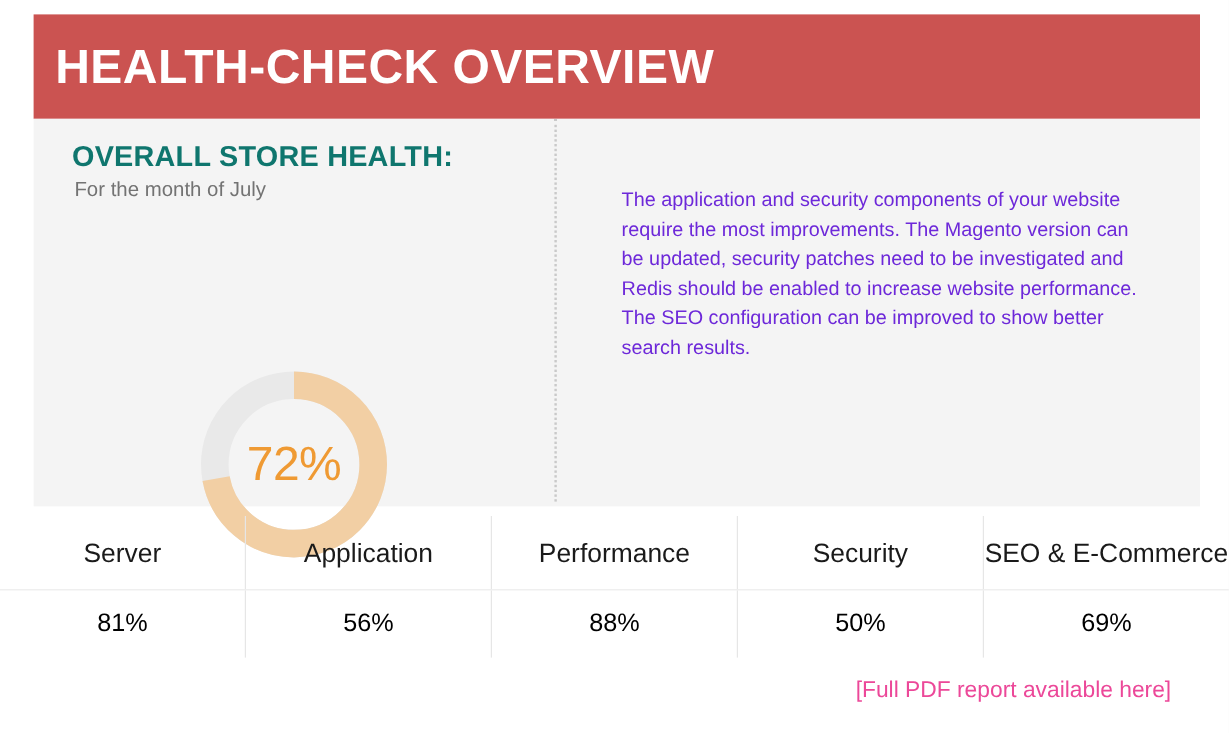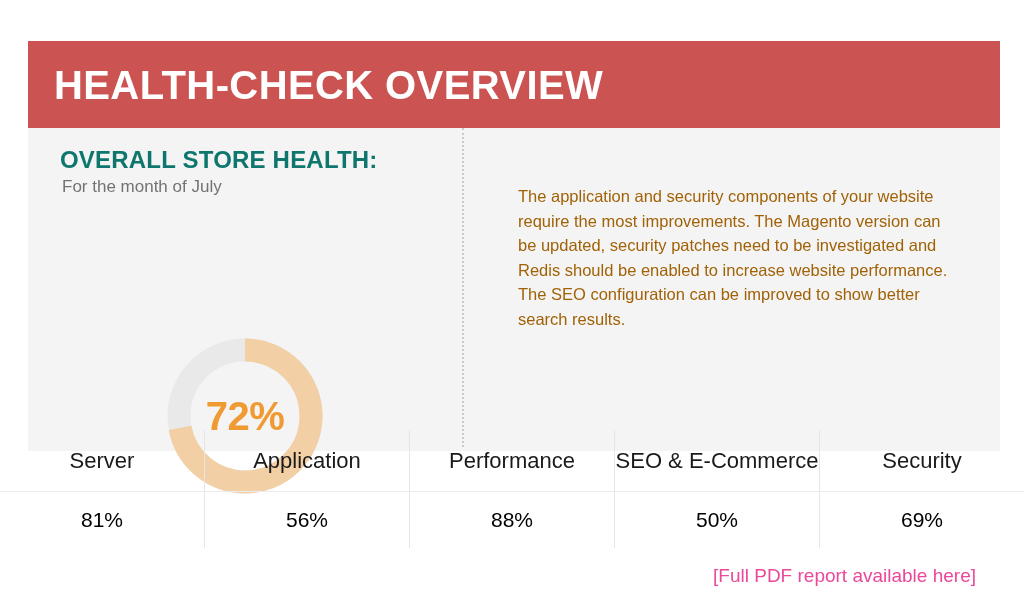--- a/index.html
+++ b/index.html
@@ -21,23 +21,22 @@
     left: 28px;
     top: 12px;
     width: 972px;
   }
 
   .header-bar {
     background: #cb5351;
     height: 87px;
     display: flex;
     align-items: center;
-    padding-left: 26px;
+    padding-left: 18px;
     box-sizing: border-box;
-    margin-top: 29px;
   }
   .header-title {
     color: #ffffff;
     font-size: 40px;
     font-weight: bold;
     letter-spacing: 0.4px;
     line-height: 1;
     white-space: nowrap;
   }
 
@@ -98,41 +97,41 @@
   .donut-label {
     position: absolute;
     left: 0;
     top: 0;
     width: 156px;
     height: 156px;
     display: flex;
     align-items: center;
     justify-content: center;
     font-size: 40px;
-    font-weight: bold;
+    font-weight: normal;
     color: #ef9a33;
     letter-spacing: -0.5px;
   }
 
   
   .right-col {
     position: absolute;
     left: 434px;
     top: 0;
     right: 0;
     height: 100%;
   }
   .summary-text {
     position: absolute;
     left: 56px;
     top: 56px;
     width: 432px;
     font-size: 16.5px;
     line-height: 24.5px;
-    color: #a16207;
+    color: #6d28d9;
   }
 
   
   .metrics {
     position: absolute;
     left: 0;
     top: 430px;
     width: 1024px;
   }
   .metrics-row {
@@ -207,22 +206,22 @@
     </div>
 
   </div>
 </div>
 
 <div class="metrics">
   <div class="metrics-row head">
     <div class="metric-cell">Server</div>
     <div class="metric-cell">Application</div>
     <div class="metric-cell">Performance</div>
+    <div class="metric-cell">Security</div>
     <div class="metric-cell">SEO &amp; E-Commerce</div>
-    <div class="metric-cell">Security</div>
   </div>
   <div class="metrics-row values">
     <div class="metric-cell val-good">81%</div>
     <div class="metric-cell val-bad">56%</div>
     <div class="metric-cell val-good">88%</div>
     <div class="metric-cell val-bad">50%</div>
     <div class="metric-cell val-good">69%</div>
   </div>
 </div>
 

